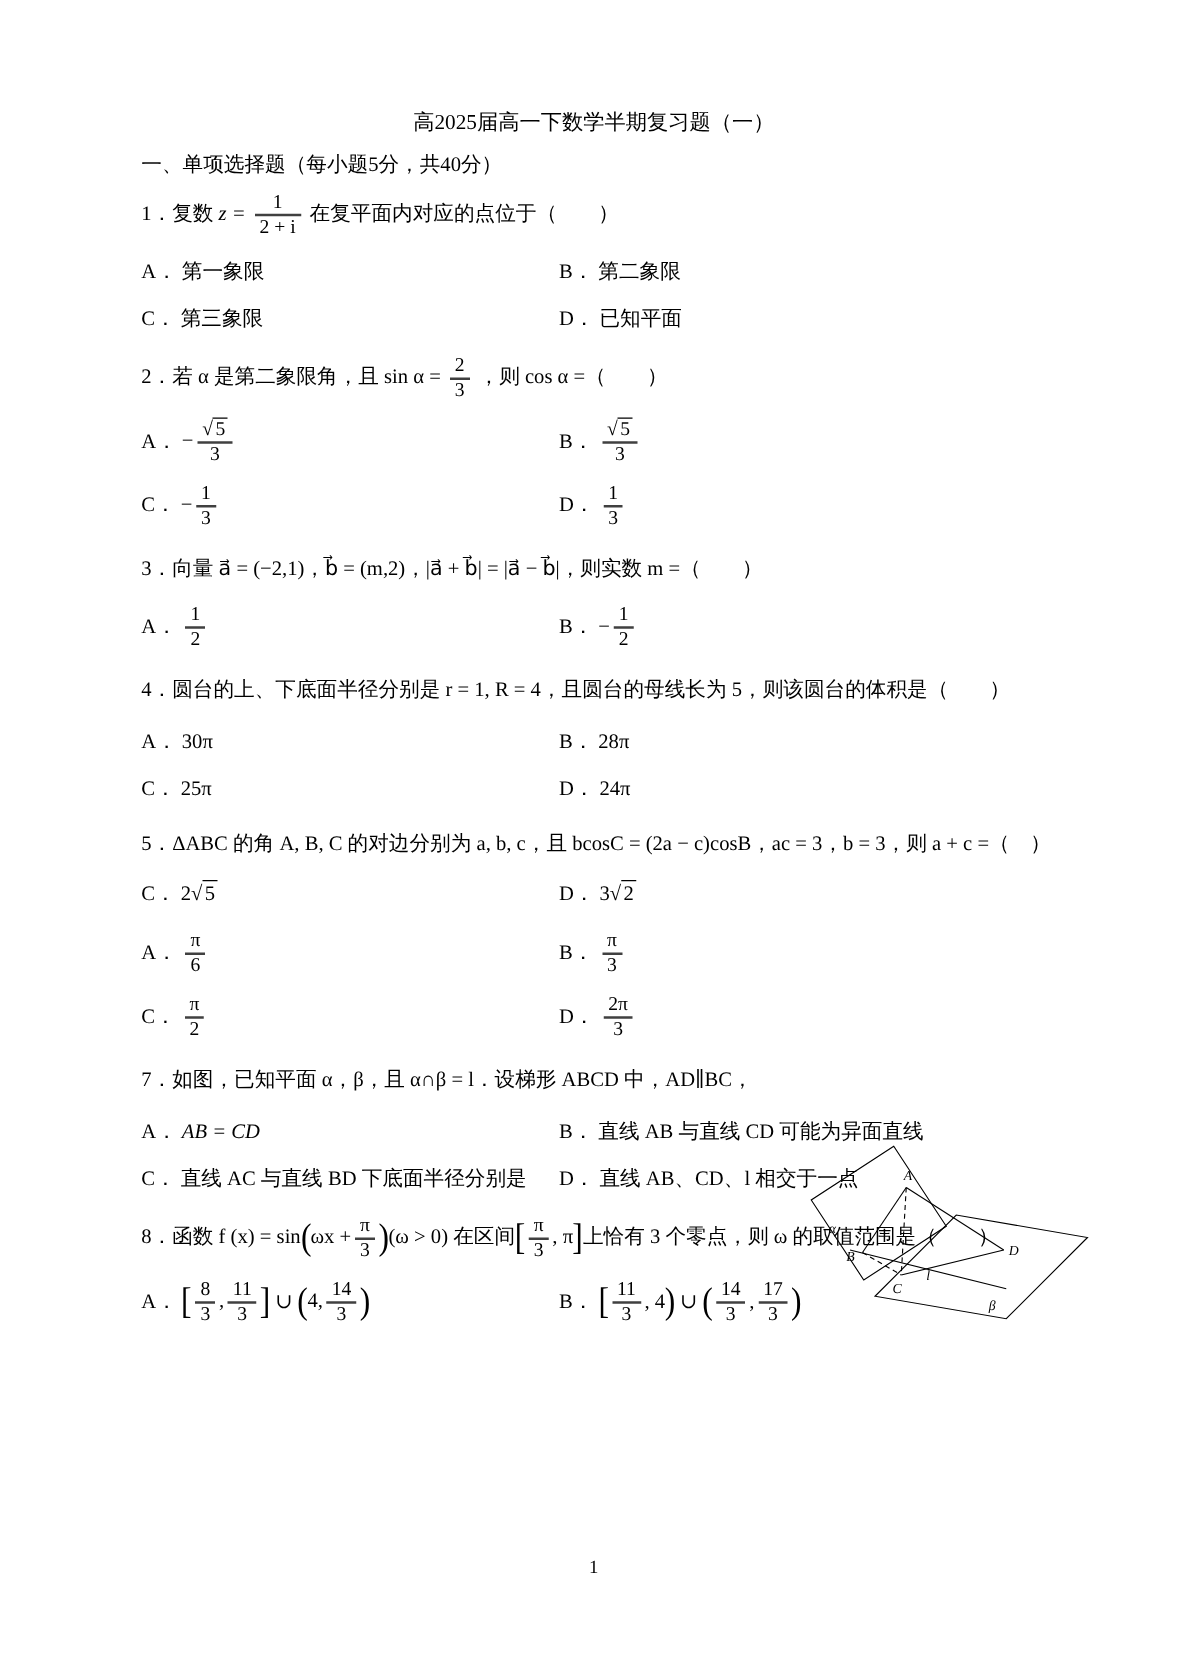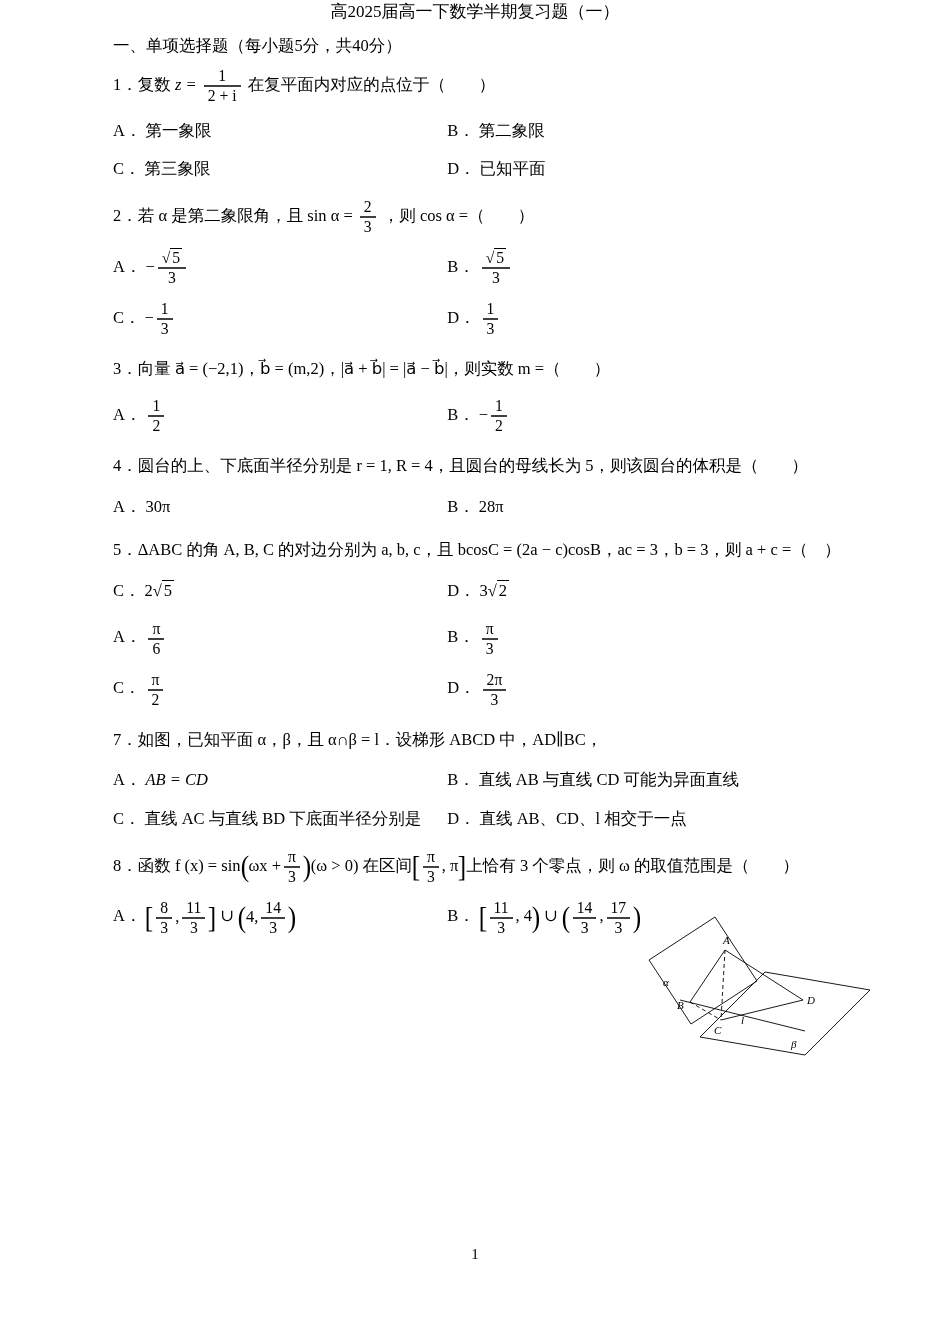--- a/index.html
+++ b/index.html
@@ -1,19 +1,19 @@
 <!DOCTYPE html>
 <html><head>
 <meta charset="utf-8">
 <style>
   html,body{margin:0;padding:0}
   body{width:950px;height:1344px;background:#fff;color:#000;
        font-family:"Liberation Serif","DejaVu Serif","DejaVu Sans",serif;font-size:16.5px}
   .page{position:relative;width:950px;height:1344px;overflow:hidden;background:#fff}
-  .title{text-align:center;font-size:17px}
+  .title{padding-top:86px;text-align:center;font-size:17px}
   .content{padding:12px 55px 0 113px}
   .section{margin-bottom:2px}
   .q{margin-bottom:16px}
   .stem{margin:10px 0 4px;line-height:1.8}
   .opts{margin:13px 0;line-height:1.5}
   .optL{display:inline-block;width:330px;vertical-align:middle}
   .opt{vertical-align:middle}
   .olabel{margin-right:4px}
   .it{font-style:italic}
   .frac{display:inline-block;vertical-align:middle;text-align:center;line-height:1.15;margin:0 3px}
@@ -97,20 +97,24 @@
     </div>
 
     <div class="q">
       <div class="stem">
         <span>4．圆台的上、下底面半径分别是 r = 1, R = 4，且圆台的母线长为 5，则该圆台的体积是（　　）</span>
       </div>
       <div class="opts">
         <span class="opt optL"><span class="olabel">A．</span><span>30π</span></span>
         <span class="opt"><span class="olabel">B．</span><span>28π</span></span>
       </div>
+      <div class="opts">
+        <span class="opt optL"><span class="olabel">C．</span><span>25π</span></span>
+        <span class="opt"><span class="olabel">D．</span><span>24π</span></span>
+      </div>
     </div>
 
     <div class="q">
       <div class="stem">
         <span>5．ΔABC 的角 A, B, C 的对边分别为 a, b, c，且 bcosC = (2a − c)cosB，ac = 3，b = 3，则 a + c =（　）</span>
       </div>
       <div class="opts">
         <span class="opt optL">
           <span class="olabel">C．</span><span>2</span><span class="sqrt"><span>√</span><span class="rad">5</span></span>
         </span>

